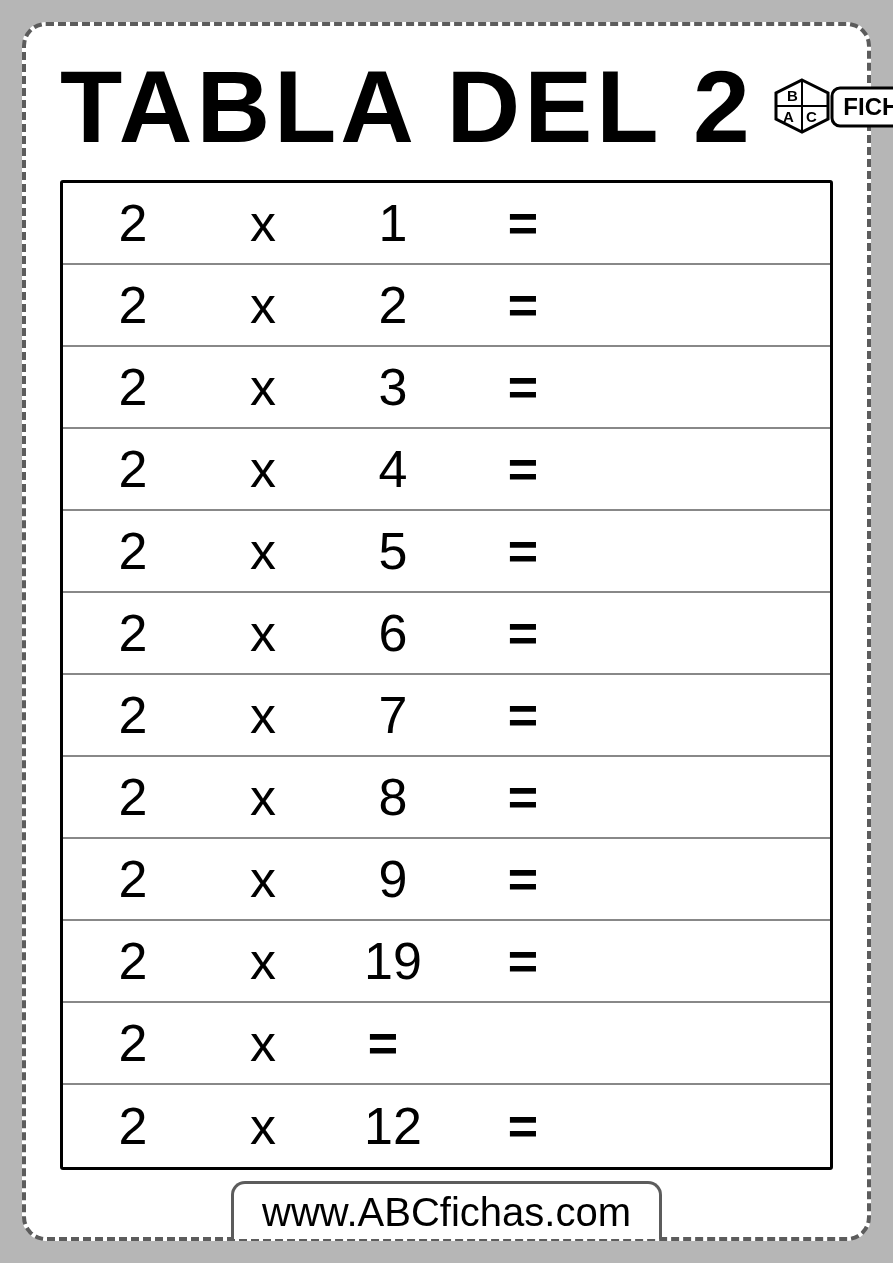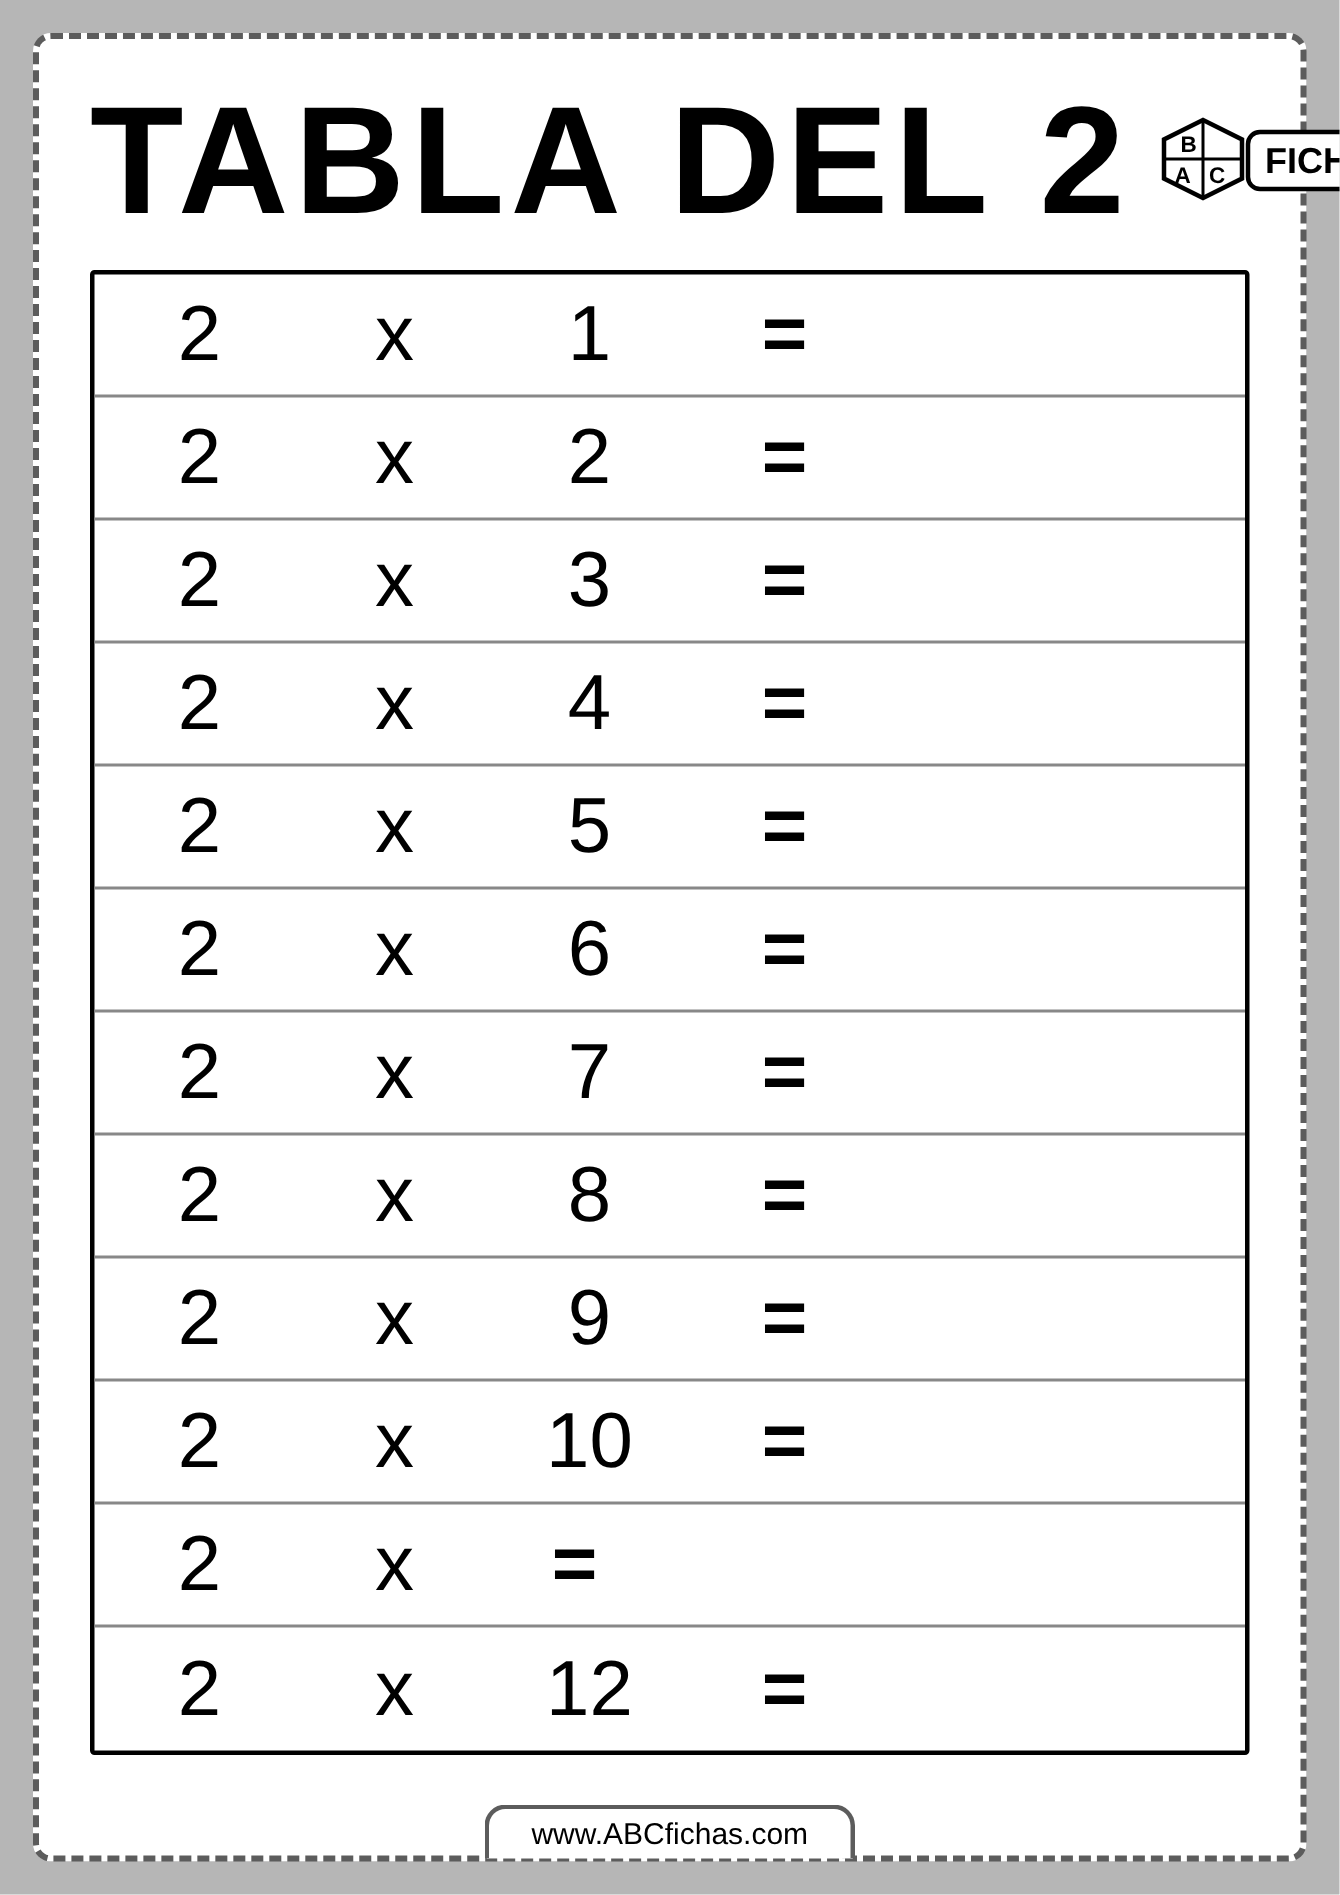--- a/index.html
+++ b/index.html
@@ -8,21 +8,21 @@
     background: #b6b6b6;
     font-family: "Comic Sans MS", "Comic Sans", "Chalkboard SE", cursive, sans-serif;
     position: relative;
   }
   .sheet {
     position: absolute;
     left: 22px; top: 22px;
     width: 849px; height: 1219px;
     background: #ffffff;
     border: 4px dashed #5c5c5c;
-    border-radius: 12px;
+    border-radius: 24px;
     padding: 30px 34px 44px 34px;
   }
   .header {
     display: flex;
     align-items: center;
     justify-content: space-between;
     gap: 16px;
     margin-bottom: 22px;
   }
   .title {
@@ -68,21 +68,21 @@
     display: flex;
     justify-content: center;
   }
   .footer-box {
     background: #fff;
     border: 3px solid #5c5c5c;
     border-bottom: none;
     border-radius: 14px 14px 0 0;
     padding: 6px 28px 4px 28px;
     font-family: "Comic Sans MS", cursive, sans-serif;
-    font-size: 20px;
+    font-size: 40px;
     color: #000;
   }
 </style>
 </head>
 <body>
 
 <div class="sheet">
 
   <div class="header">
     <div class="title">TABLA DEL 2</div>
@@ -163,21 +163,21 @@
     <div class="row">
       <span class="cell c-a">2</span>
       <span class="cell c-op">x</span>
       <span class="cell c-b">9</span>
       <span class="cell c-eq">=</span>
       <span class="cell c-ans"></span>
     </div>
     <div class="row">
       <span class="cell c-a">2</span>
       <span class="cell c-op">x</span>
-      <span class="cell c-b">10</span>
+      <span class="cell c-b">19</span>
       <span class="cell c-eq">=</span>
       <span class="cell c-ans"></span>
     </div>
     <div class="row">
       <span class="cell c-a">2</span>
       <span class="cell c-op">x</span>
       <span class="cell c-eq">=</span>
       <span class="cell c-ans"></span>
     </div>
     <div class="row">

